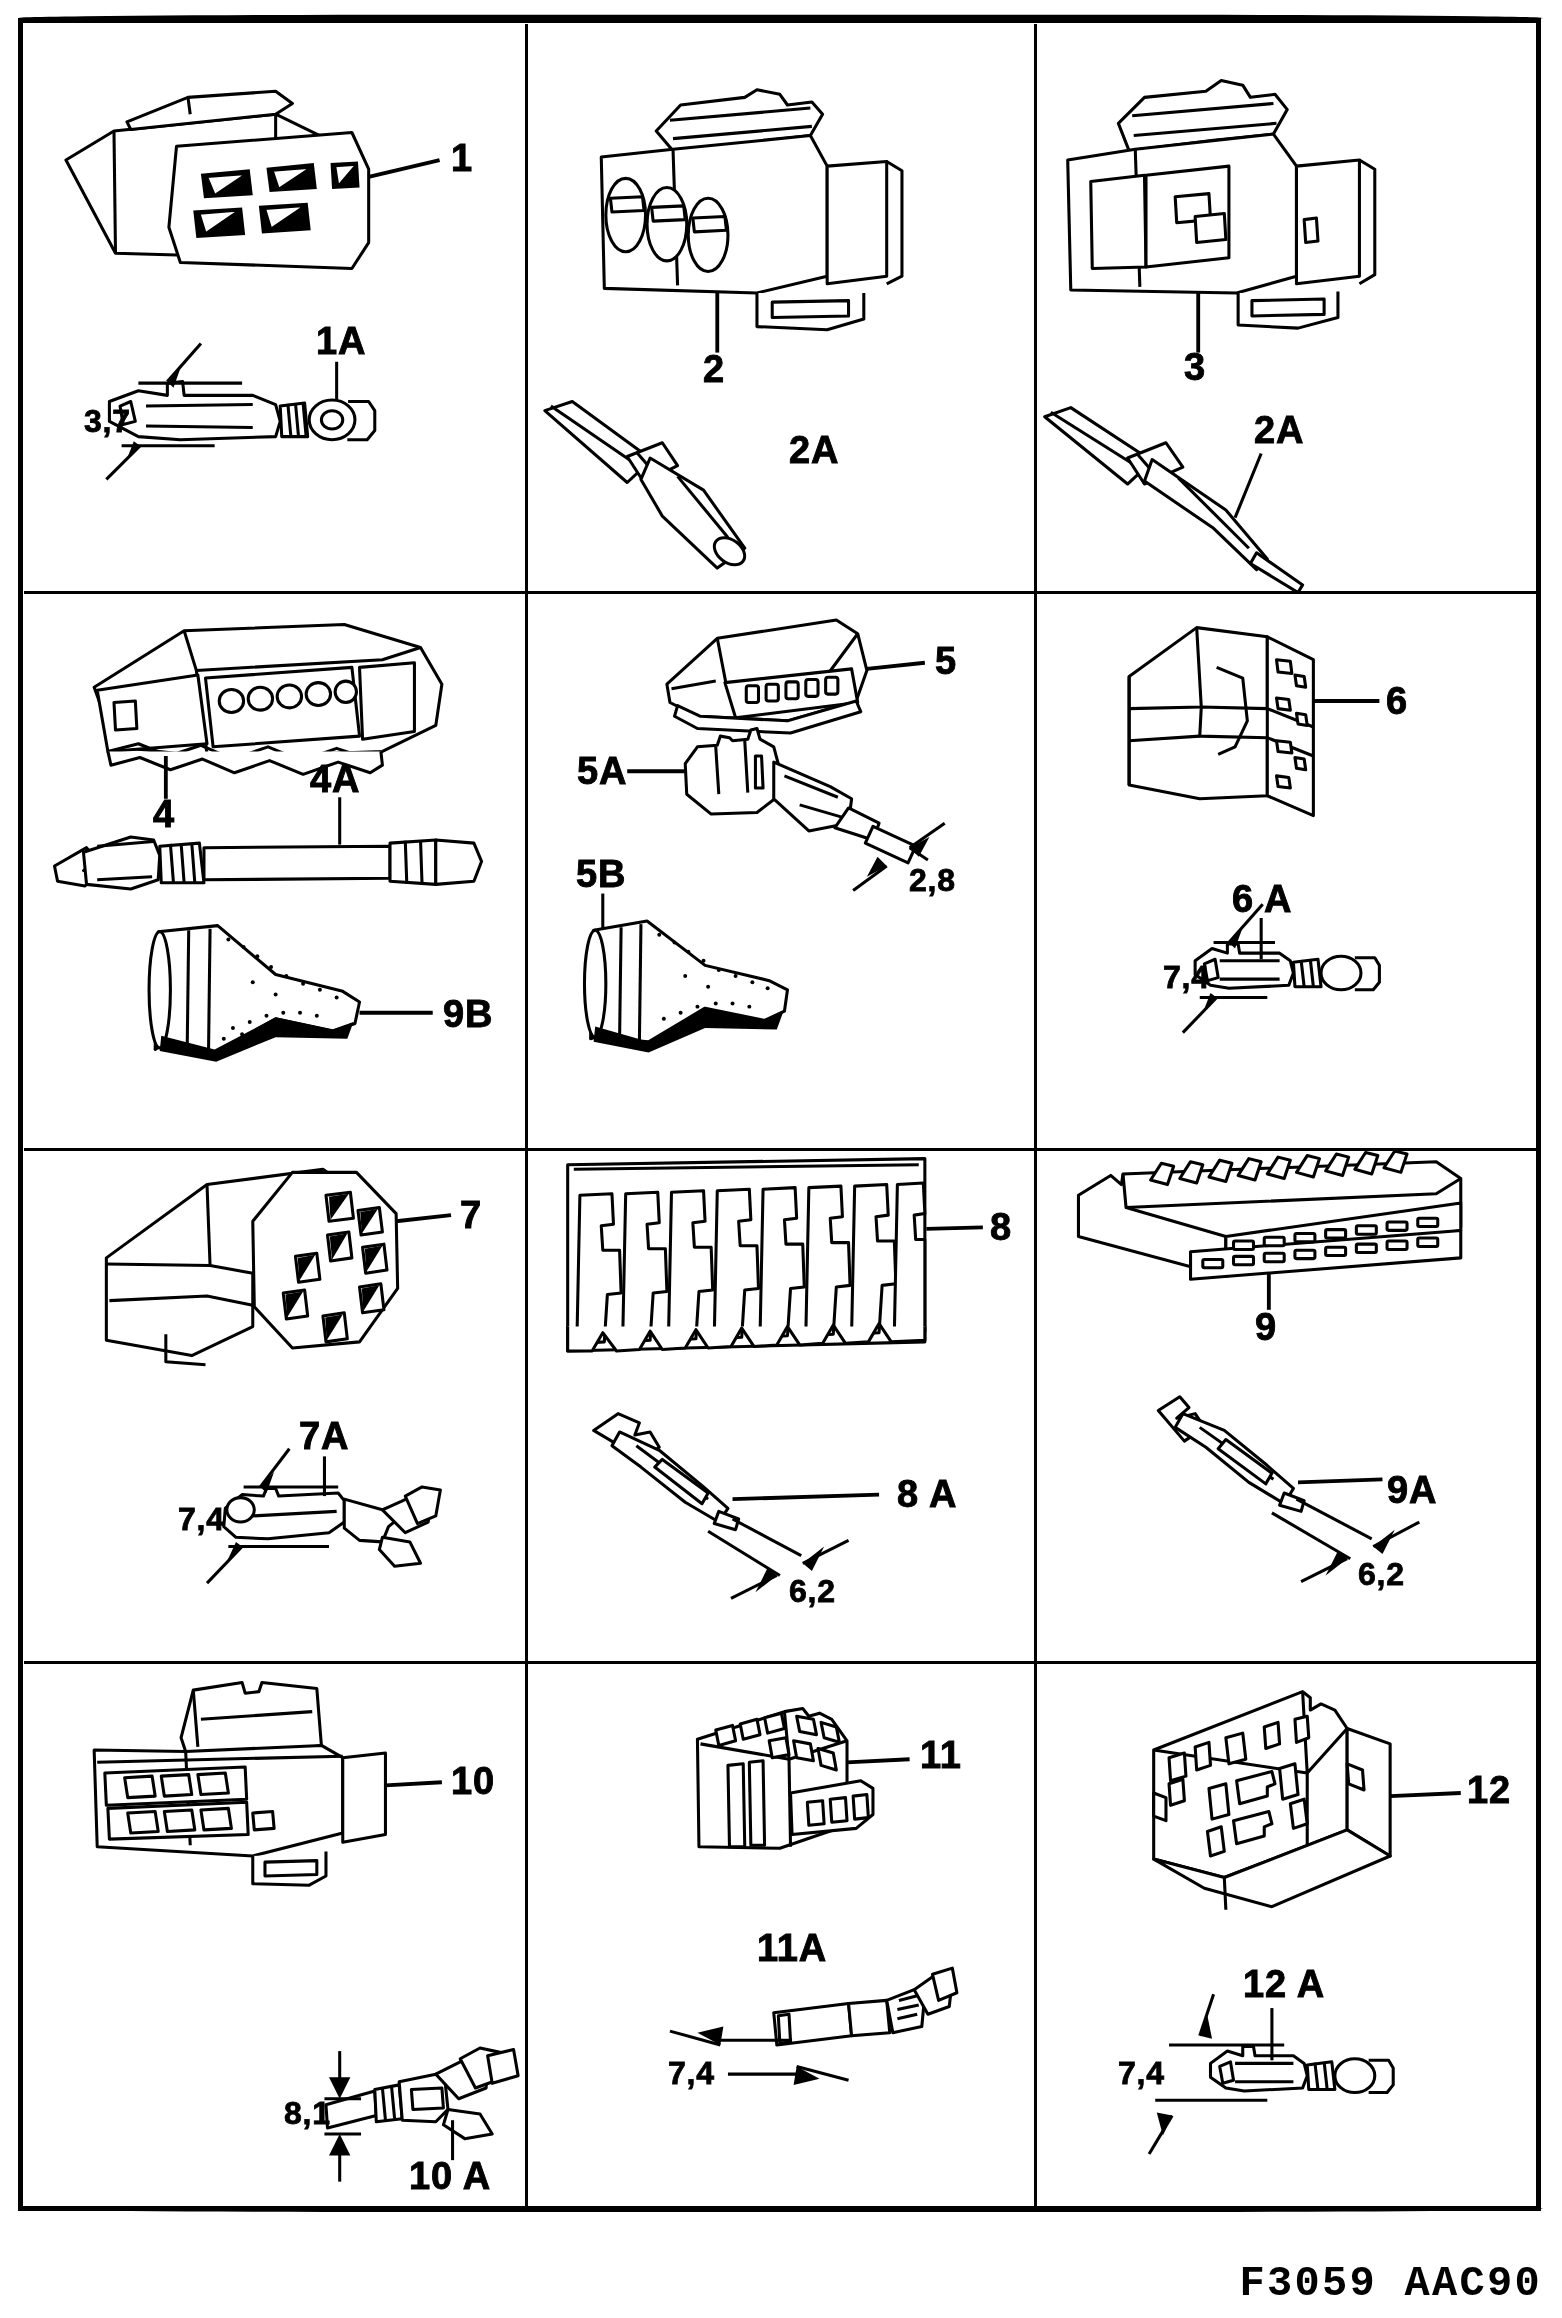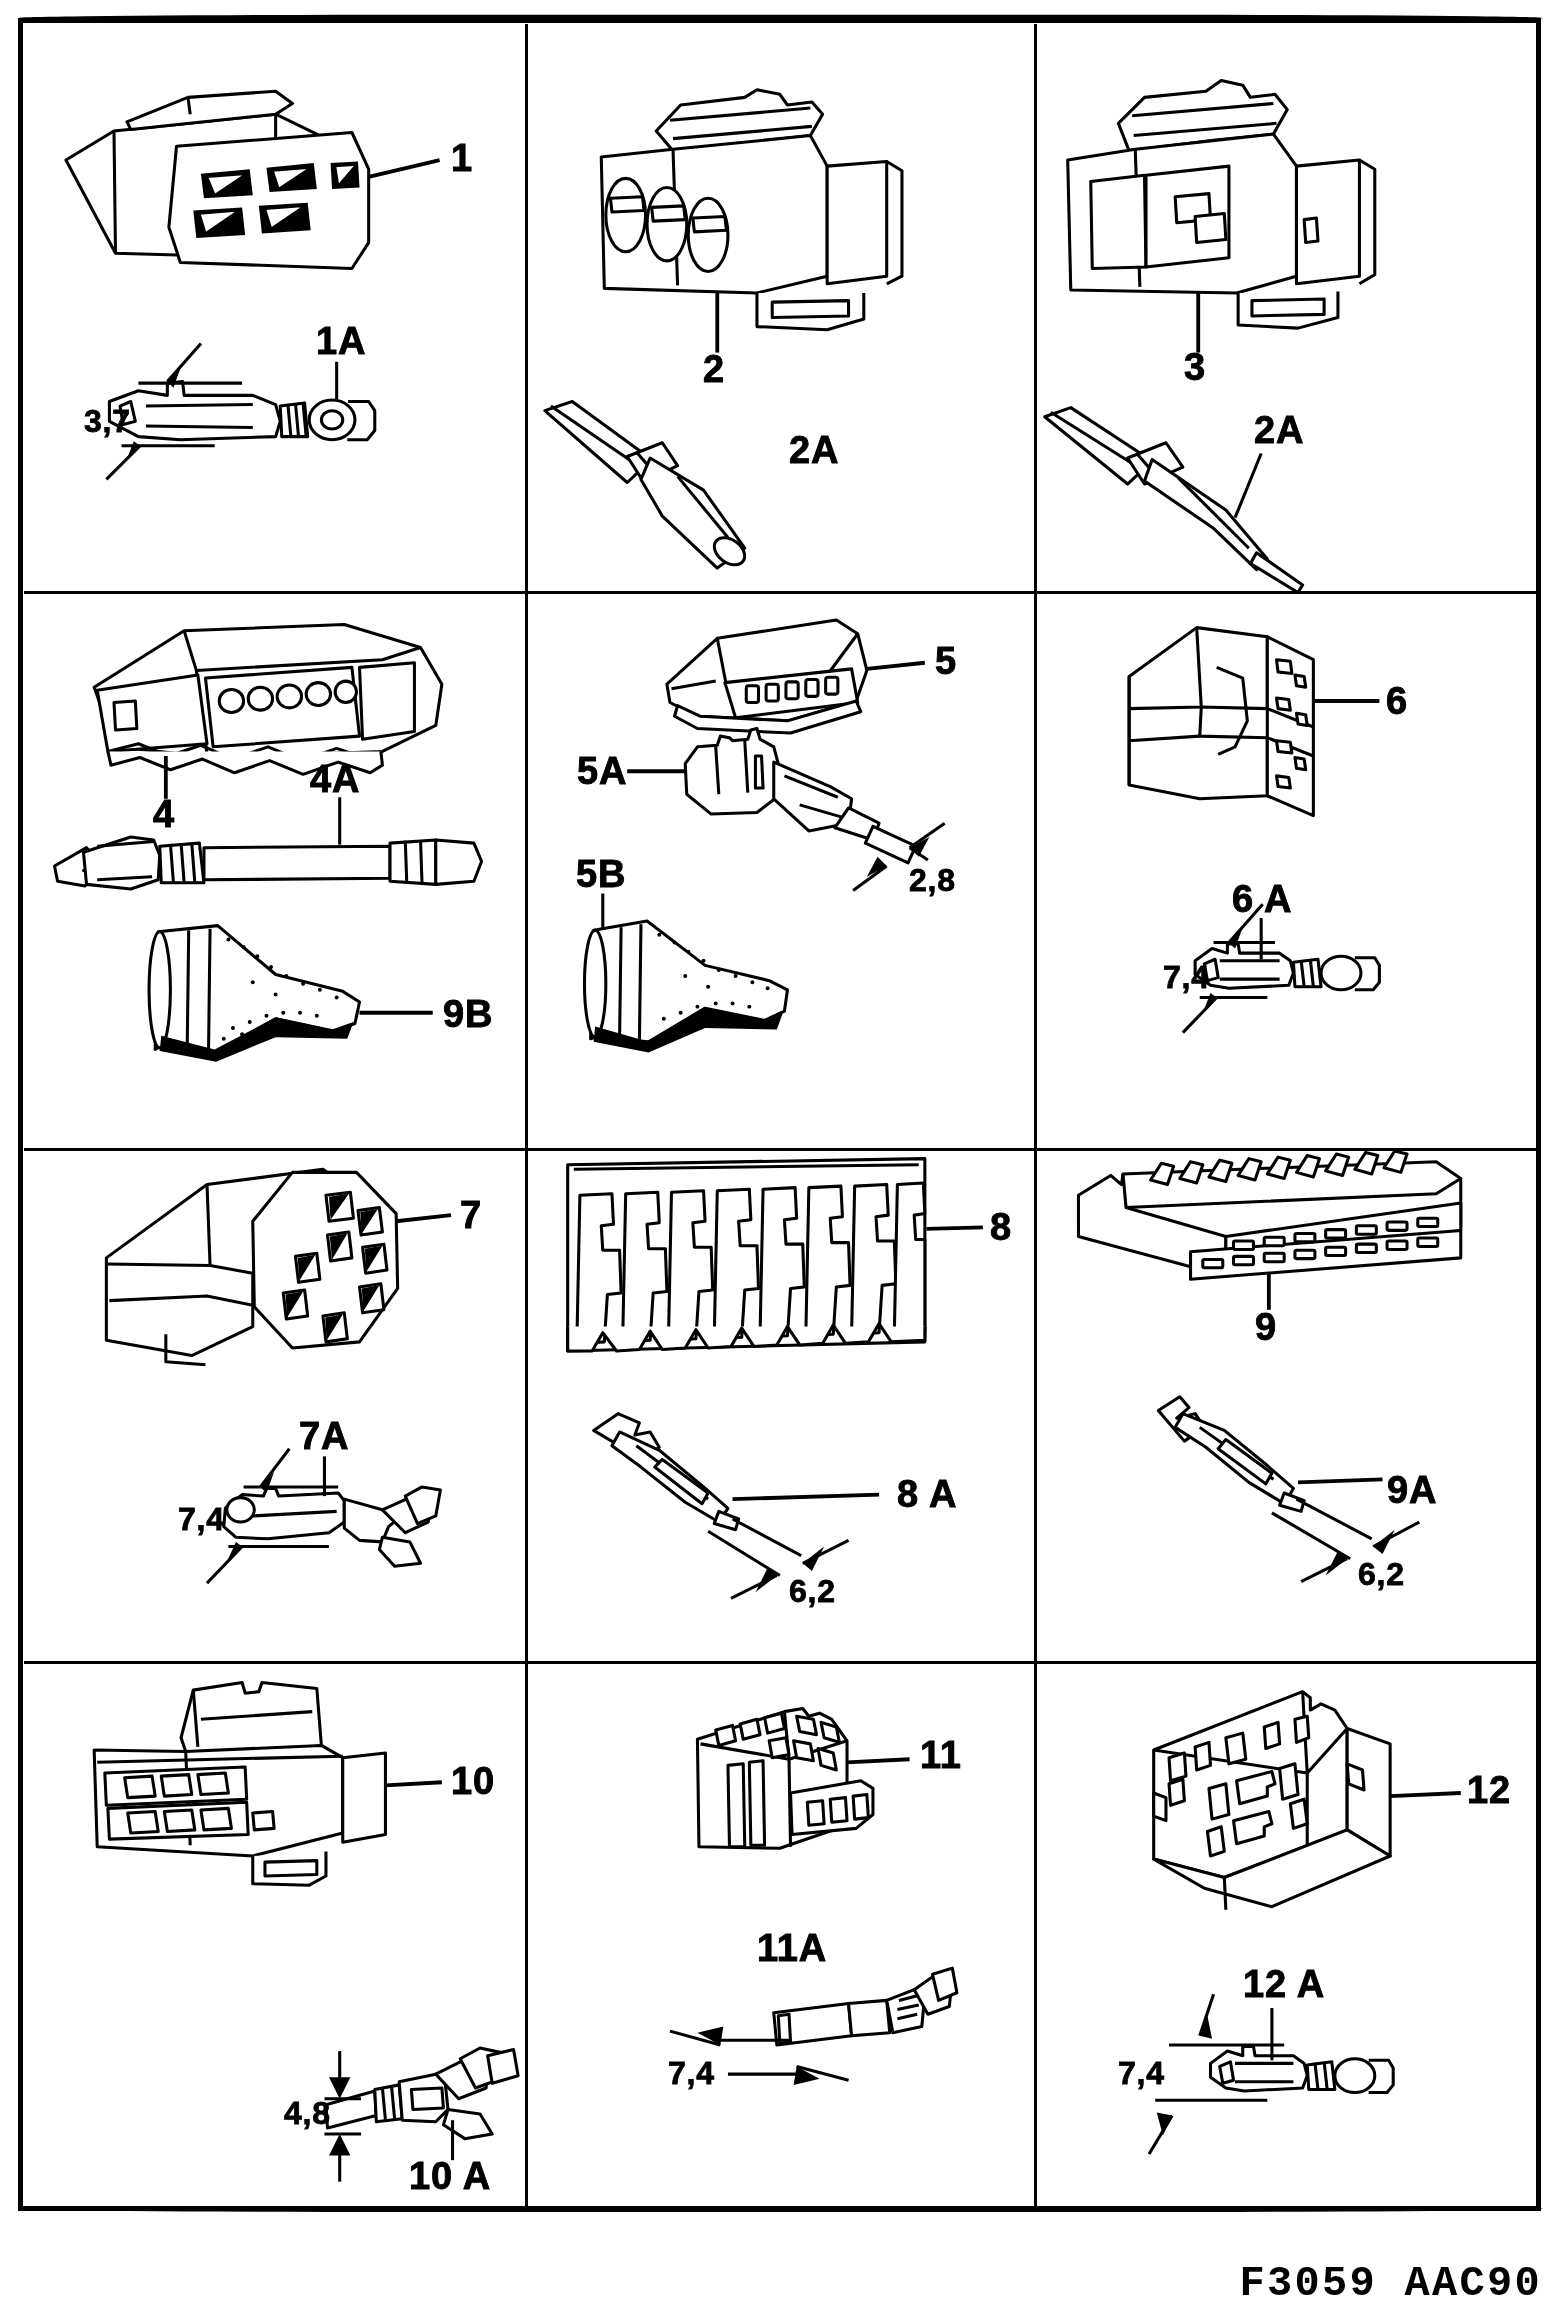--- a/index.html
+++ b/index.html
@@ -768,21 +768,21 @@
             <path d="M414 674 L414 624" stroke-width="4"></path>
 
             <path d="M562 594 L562 646" stroke-width="4"></path>
           </g>
           <g fill="#000">
             <path d="M414 566 L400 538 L428 538 Z"></path>
             <path d="M414 612 L400 640 L428 640 Z"></path>
           </g>
         </svg>
       </div>
-      <div class="lbl dim" style="left:260px;top:433px;">4,8</div>
+      <div class="lbl dim" style="left:260px;top:433px;">8,1</div>
       <div class="lbl" style="left:385px;top:493px;">10 A</div>
     </div>
 
     <div class="cell r4 c2">
       <div class="art">
         <svg viewBox="0 0 663 707" preserveAspectRatio="none">
           <g class="stroke-black" stroke-width="4" stroke-linejoin="round">
 
             <path d="M222 98 L336 62 L360 58 L368 68 L382 64 L398 72 L418 100 L418 210 L330 240 L224 238 Z" fill="#fff"></path>
             <path d="M336 62 L342 124 L418 100"></path>

